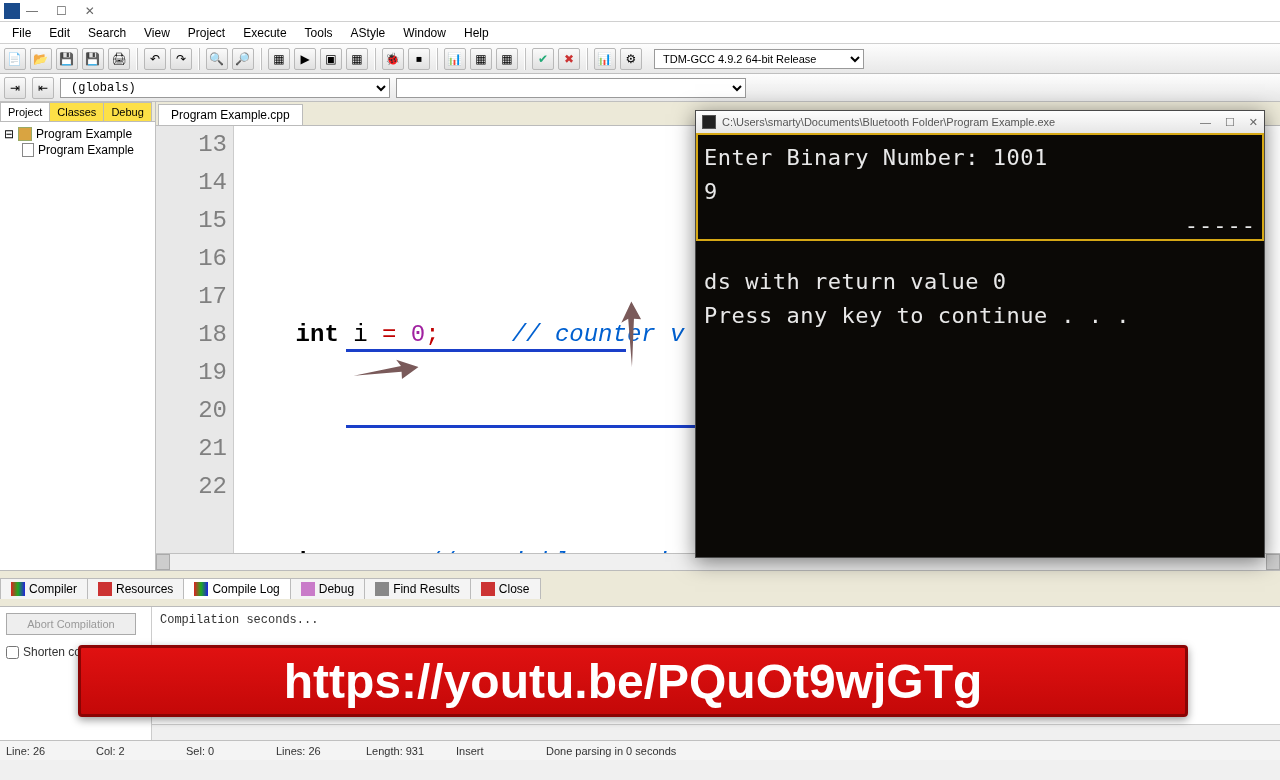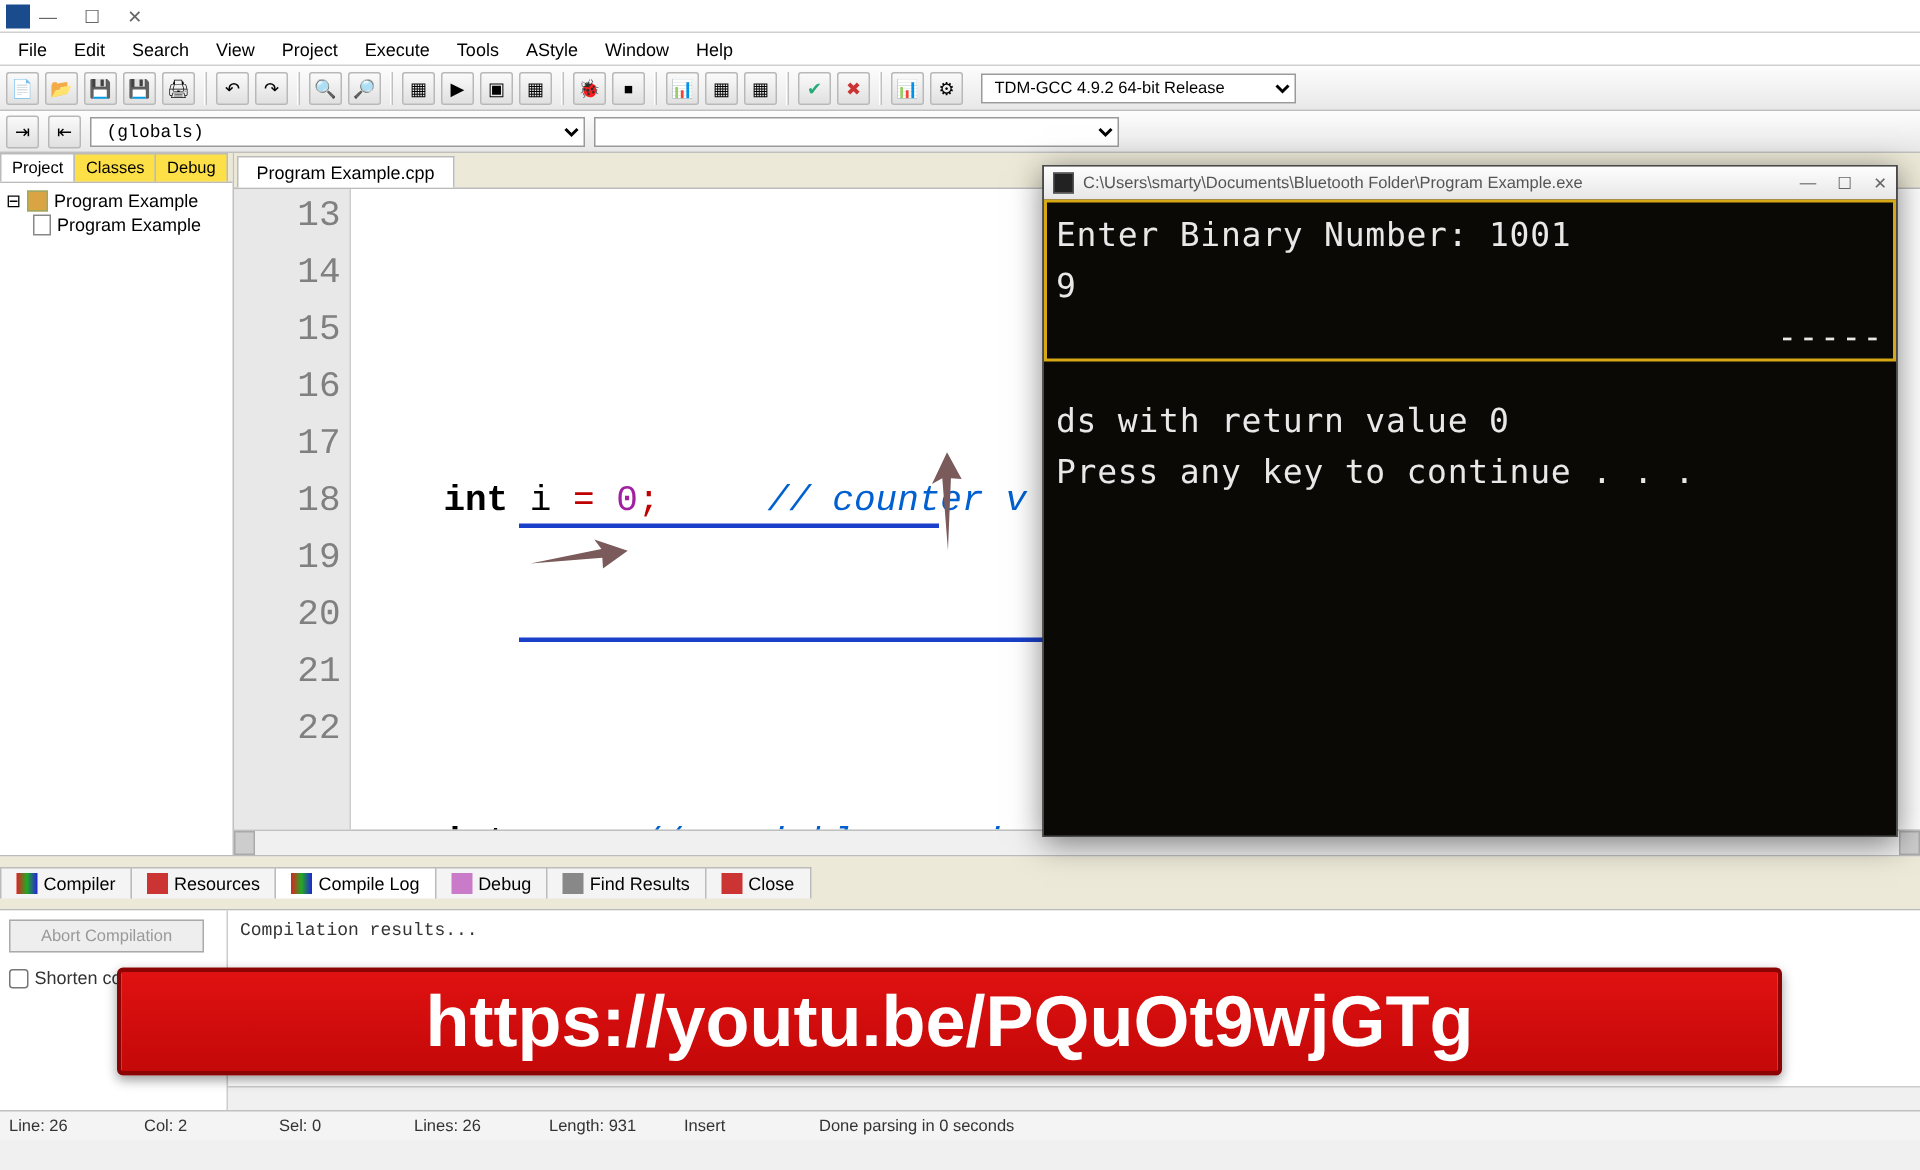--- a/index.html
+++ b/index.html
@@ -497,21 +497,21 @@
   </div>
   <div class="bottom-body">
     <div class="bottom-left">
       <button class="abort-btn">Abort Compilation</button>
       <label class="shorten">
         <input type="checkbox" style="">
         <span>Shorten co</span>
       </label>
     </div>
     <div class="log-area">
-      <div>Compilation results...</div>
+      <div>Compilation seconds...</div>
       <div style="height:70px"></div>
       <div>- Compilation Time: 1.77s</div>
       <div class="hbar"></div>
     </div>
   </div>
 </div>
 
 <div class="statusbar">
   <span class="cell">Line:  26</span>
   <span class="cell">Col:  2</span>

